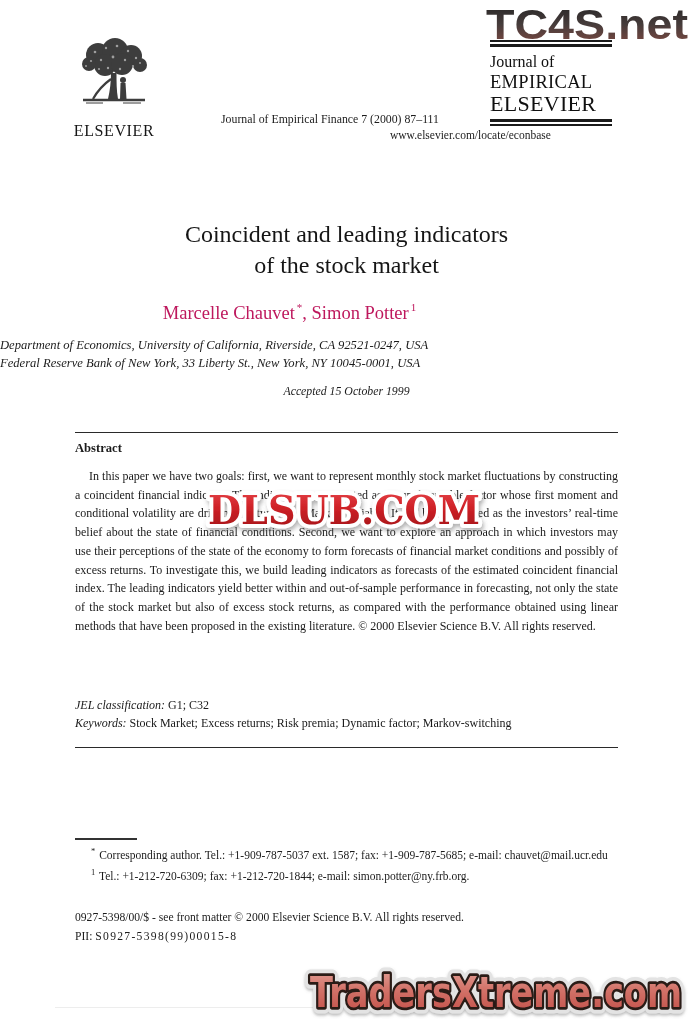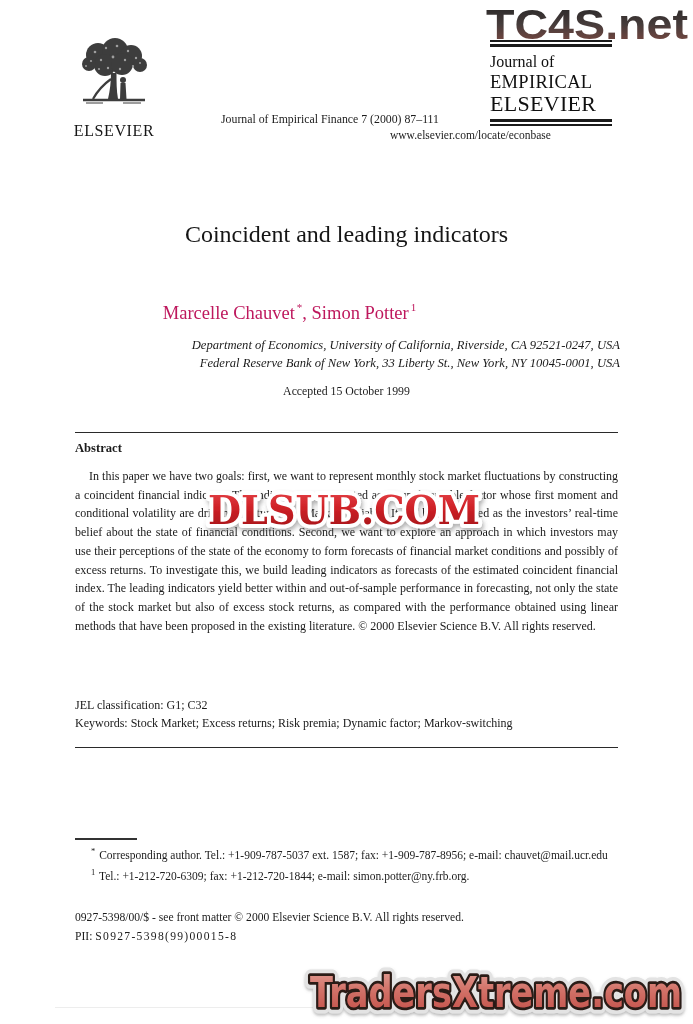--- a/index.html
+++ b/index.html
@@ -20,31 +20,31 @@
   .masthead .rule + .rule { margin-top:2.5px; }
   .masthead-text { padding:7px 0 4px 0; line-height:1; }
   .masthead-l1 { font-size:16px; }
   .masthead-l2 { font-size:18.5px; letter-spacing:0.3px; margin-top:3px; }
   .masthead-l3 { font-size:22px; letter-spacing:0.3px; margin-top:2px; }
   .website { position:absolute; left:390px; top:129px; width:222px; text-align:left; font-size:11.5px; color:#1b1b1b; }
   
   .title { position:absolute; left:0; top:219px; width:693px; text-align:center; font-size:24px; line-height:31px; color:#151515; }
   .authors { position:absolute; left:0; top:301px; width:579px; text-align:center; font-size:18.5px; color:#be185d; }
   .author-sup { font-size:11px; vertical-align:8px; margin-left:2px; }
-  .affiliations { position:absolute; left:0; top:337px; width:620px; text-align:right; font-style:italic; font-size:12.6px; line-height:17.5px; color:#1b1b1b; }
-  .accepted { position:absolute; left:0; top:384px; width:693px; text-align:center; font-size:11.8px; }
+  .affiliations { position:absolute; left:0; top:337px; width:620px; text-align:left; font-style:italic; font-size:12.6px; line-height:17.5px; color:#1b1b1b; }
+  .accepted { position:absolute; left:0; top:384px; width:693px; text-align:center; font-size:11.8px;font-style:italic; }
   
   .abstract-top-rule { position:absolute; left:75px; top:432px; width:543px; height:1.4px; background:#2a2a2a; }
   .abstract-heading { position:absolute; left:75px; top:441px; font-size:12.6px; font-weight:bold; }
   .abstract-body {
     position:absolute; left:75px; top:467px; width:543px;
     font-size:12px; line-height:18.7px; text-align:justify; text-indent:14px; color:#191919;
   }
   .meta-block { position:absolute; left:75px; top:697px; width:543px; font-size:12px; line-height:17.5px; color:#191919; }
-  .it { }
+  .it { font-style:italic; }
   .abstract-bottom-rule { position:absolute; left:75px; top:747px; width:543px; height:1.2px; background:#2a2a2a; }
   
   .footnote-rule { position:absolute; left:75px; top:838px; width:62px; height:1.6px; background:#333; }
   .footnotes { position:absolute; left:75px; top:843px; width:543px; font-size:11.5px; line-height:16.5px; text-align:justify; color:#1b1b1b; }
   .footnotes p { text-indent:16px; }
   .fn-sup { font-size:8.5px; vertical-align:5px; margin-right:1px; }
   .imprint { position:absolute; left:75px; top:909px; width:543px; font-size:11.6px; line-height:18.5px; color:#1b1b1b; }
   .pii-value { letter-spacing:1.3px; }
   .scan-line { position:absolute; left:55px; top:1007px; width:435px; height:1px; background:#ededed; }
   
@@ -107,20 +107,21 @@
       <div class="masthead-l3">ELSEVIER</div>
     </div>
     <div class="rule thick"></div>
     <div class="rule thin"></div>
   </div>
 
   <div class="website">www.elsevier.com/locate/econbase</div>
 
   <div class="title">
     <div>Coincident and leading indicators</div>
+    <div>of the stock market</div>
   </div>
 
   <div class="authors"><span>Marcelle Chauvet</span><sup class="author-sup">*</sup><span>, </span><span>Simon Potter</span><sup class="author-sup">1</sup></div>
 
   <div class="affiliations">
     <div>Department of Economics, University of California, Riverside, CA 92521-0247, USA</div>
     <div>Federal Reserve Bank of New York, 33 Liberty St., New York, NY 10045-0001, USA</div>
   </div>
 
   <div class="accepted">Accepted 15 October 1999</div>
@@ -130,21 +131,21 @@
   <div class="abstract-body">In this paper we have two goals: first, we want to represent monthly stock market fluctuations by constructing a coincident financial indicator. The indicator is constructed as an unobservable factor whose first moment and conditional volatility are driven by a two-state Markov variable. It can be interpreted as the investors’ real-time belief about the state of financial conditions. Second, we want to explore an approach in which investors may use their perceptions of the state of the economy to form forecasts of financial market conditions and possibly of excess returns. To investigate this, we build leading indicators as forecasts of the estimated coincident financial index. The leading indicators yield better within and out-of-sample performance in forecasting, not only the state of the stock market but also of excess stock returns, as compared with the performance obtained using linear methods that have been proposed in the existing literature. © 2000 Elsevier Science B.V. All rights reserved.</div>
 
   <div class="meta-block">
     <div><span class="it">JEL classification:</span><span> G1; C32</span></div>
     <div><span class="it">Keywords:</span><span> Stock Market; Excess returns; Risk premia; Dynamic factor; Markov-switching</span></div>
   </div>
   <div class="abstract-bottom-rule"></div>
 
   <div class="footnote-rule"></div>
   <div class="footnotes">
-    <p><sup class="fn-sup">*</sup><span> Corresponding author. Tel.: +1-909-787-5037 ext. 1587; fax: +1-909-787-8956; e-mail: chauvet@mail.ucr.edu</span></p>
+    <p><sup class="fn-sup">*</sup><span> Corresponding author. Tel.: +1-909-787-5037 ext. 1587; fax: +1-909-787-5685; e-mail: chauvet@mail.ucr.edu</span></p>
     <p><sup class="fn-sup">1</sup><span> Tel.: +1-212-720-6309; fax: +1-212-720-1844; e-mail: simon.potter@ny.frb.org.</span></p>
   </div>
 
   <div class="imprint">
     <div>0927-5398/00/$ - see front matter © 2000 Elsevier Science B.V. All rights reserved.</div>
     <div><span>PII: </span><span class="pii-value">S0927-5398(99)00015-8</span></div>
   </div>
 
   <div class="scan-line"></div>
 

